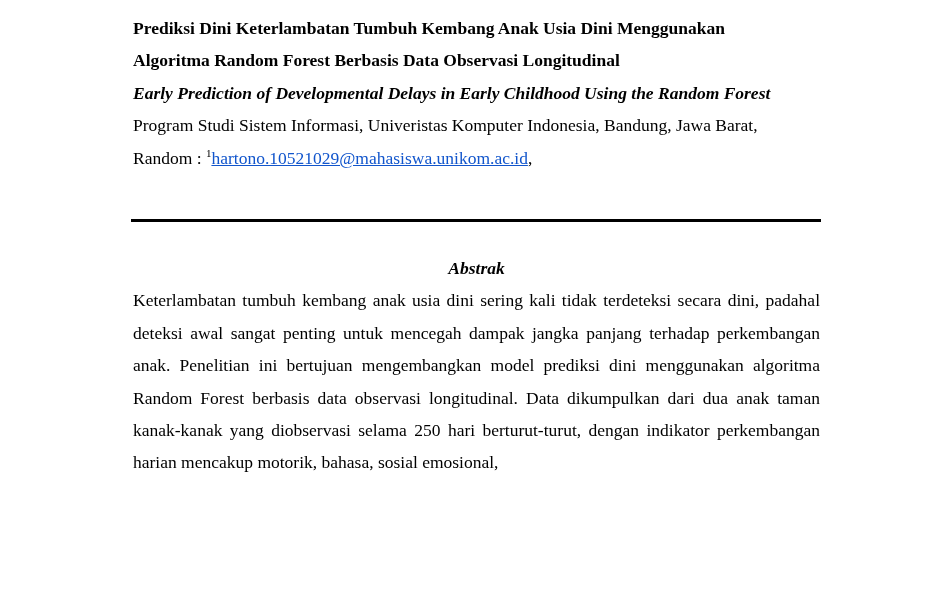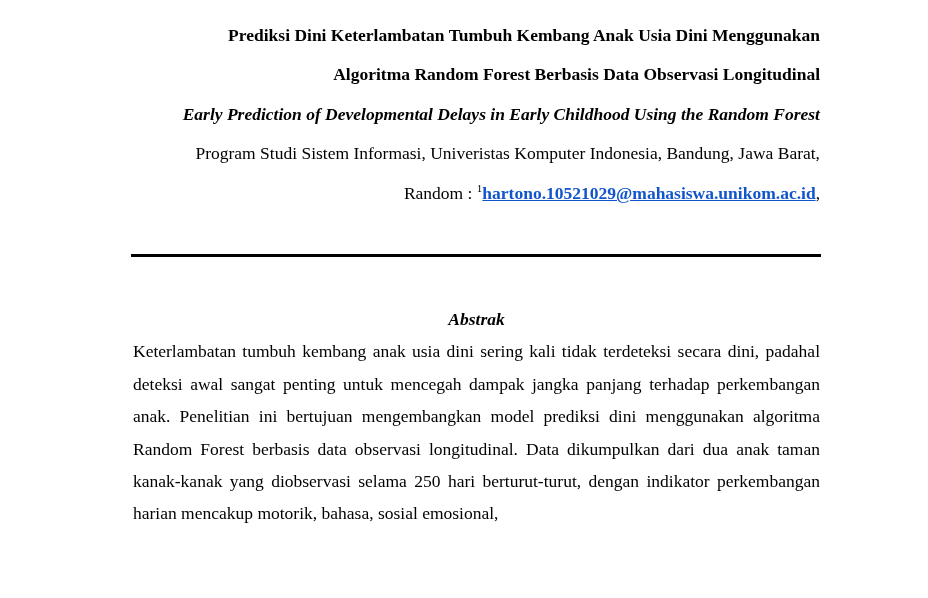--- a/index.html
+++ b/index.html
@@ -17,46 +17,44 @@
   .page {
     box-sizing: border-box;
     width: 928px;
     height: 598px;
     padding: 12px 108px 0 133px;
     overflow: hidden;
   }
   .line {
     font-size: 17.5px;
     line-height: 32.4px;
-    text-align: right;
+    text-align: left;
     white-space: nowrap;
-    margin-top: 7px;
   }
   .bold   { font-weight: bold; }
   .italic { font-style: italic; }
   sup {
     font-size: 11px;
     line-height: 0;
     vertical-align: super;
   }
   .link, .link sup {
     color: #1155CC;
     text-decoration: underline;
     cursor: pointer;
-    font-weight: bold;
   }
   .rule {
     height: 3px;
     background: #000000;
     margin-top: 45px;
     margin-left: -2px;
     margin-right: -1px;
   }
   .abstract-heading {
-    margin-top: 46px;
+    margin-top: 30px;
     font-size: 17.5px;
     line-height: 32.4px;
     text-align: center;
     font-weight: bold;
     font-style: italic;
   }
   .abstract-body {
     margin: 0;
     font-size: 17.5px;
     line-height: 32.4px;

